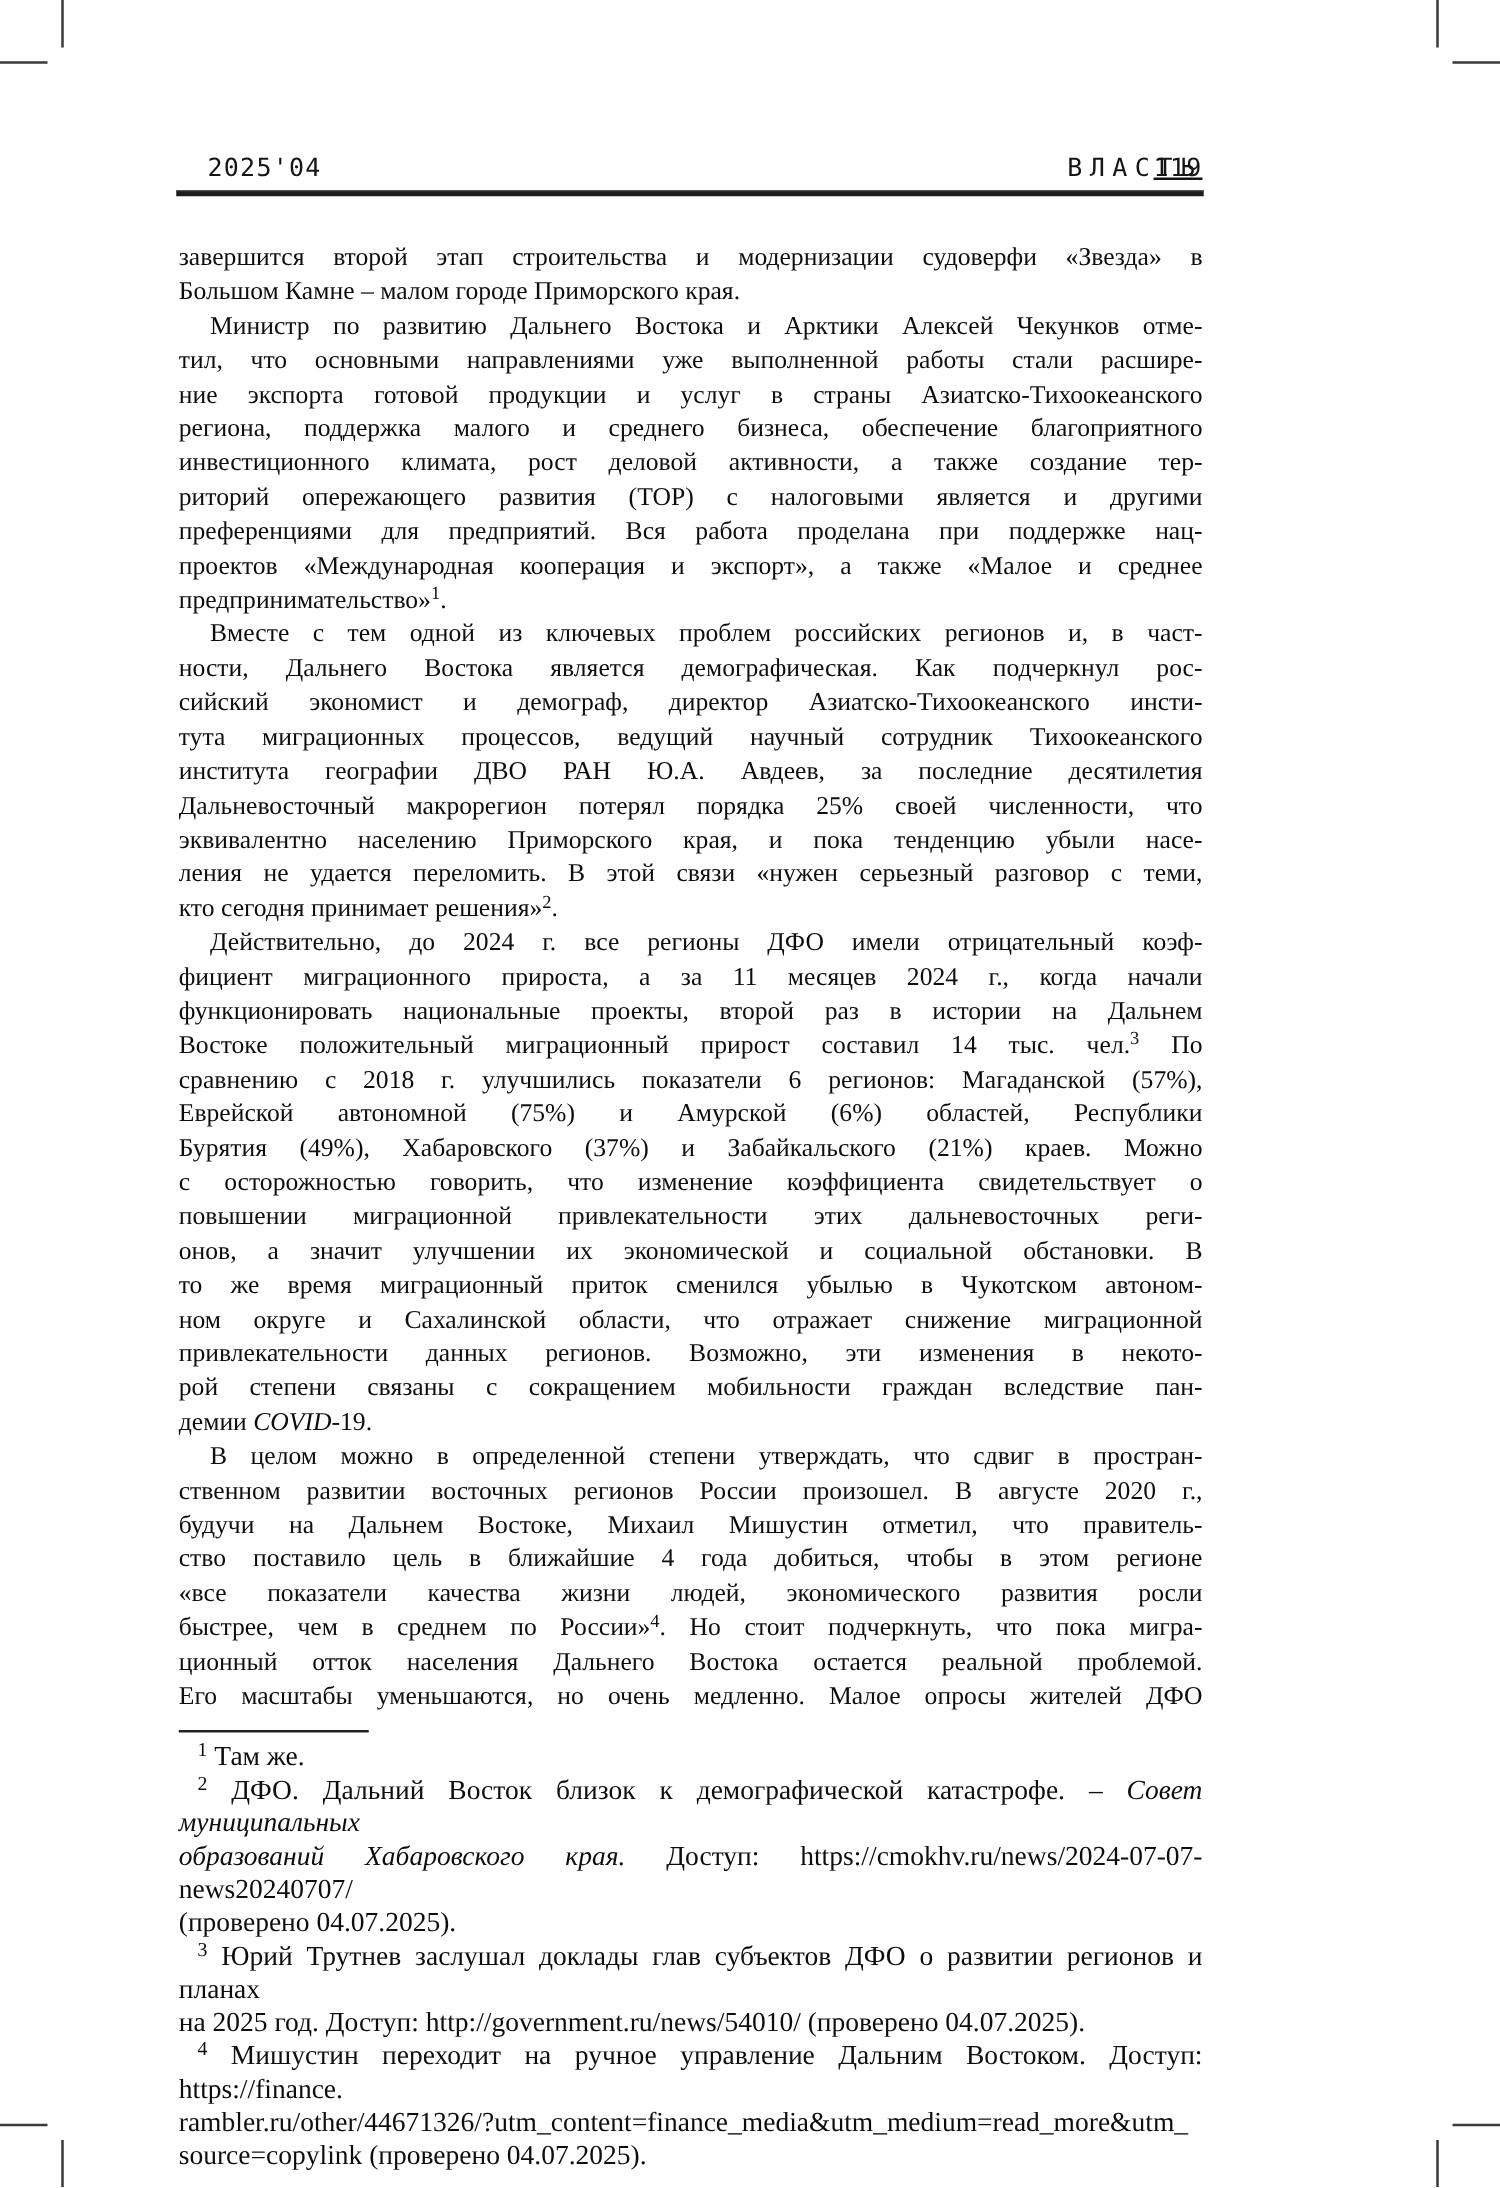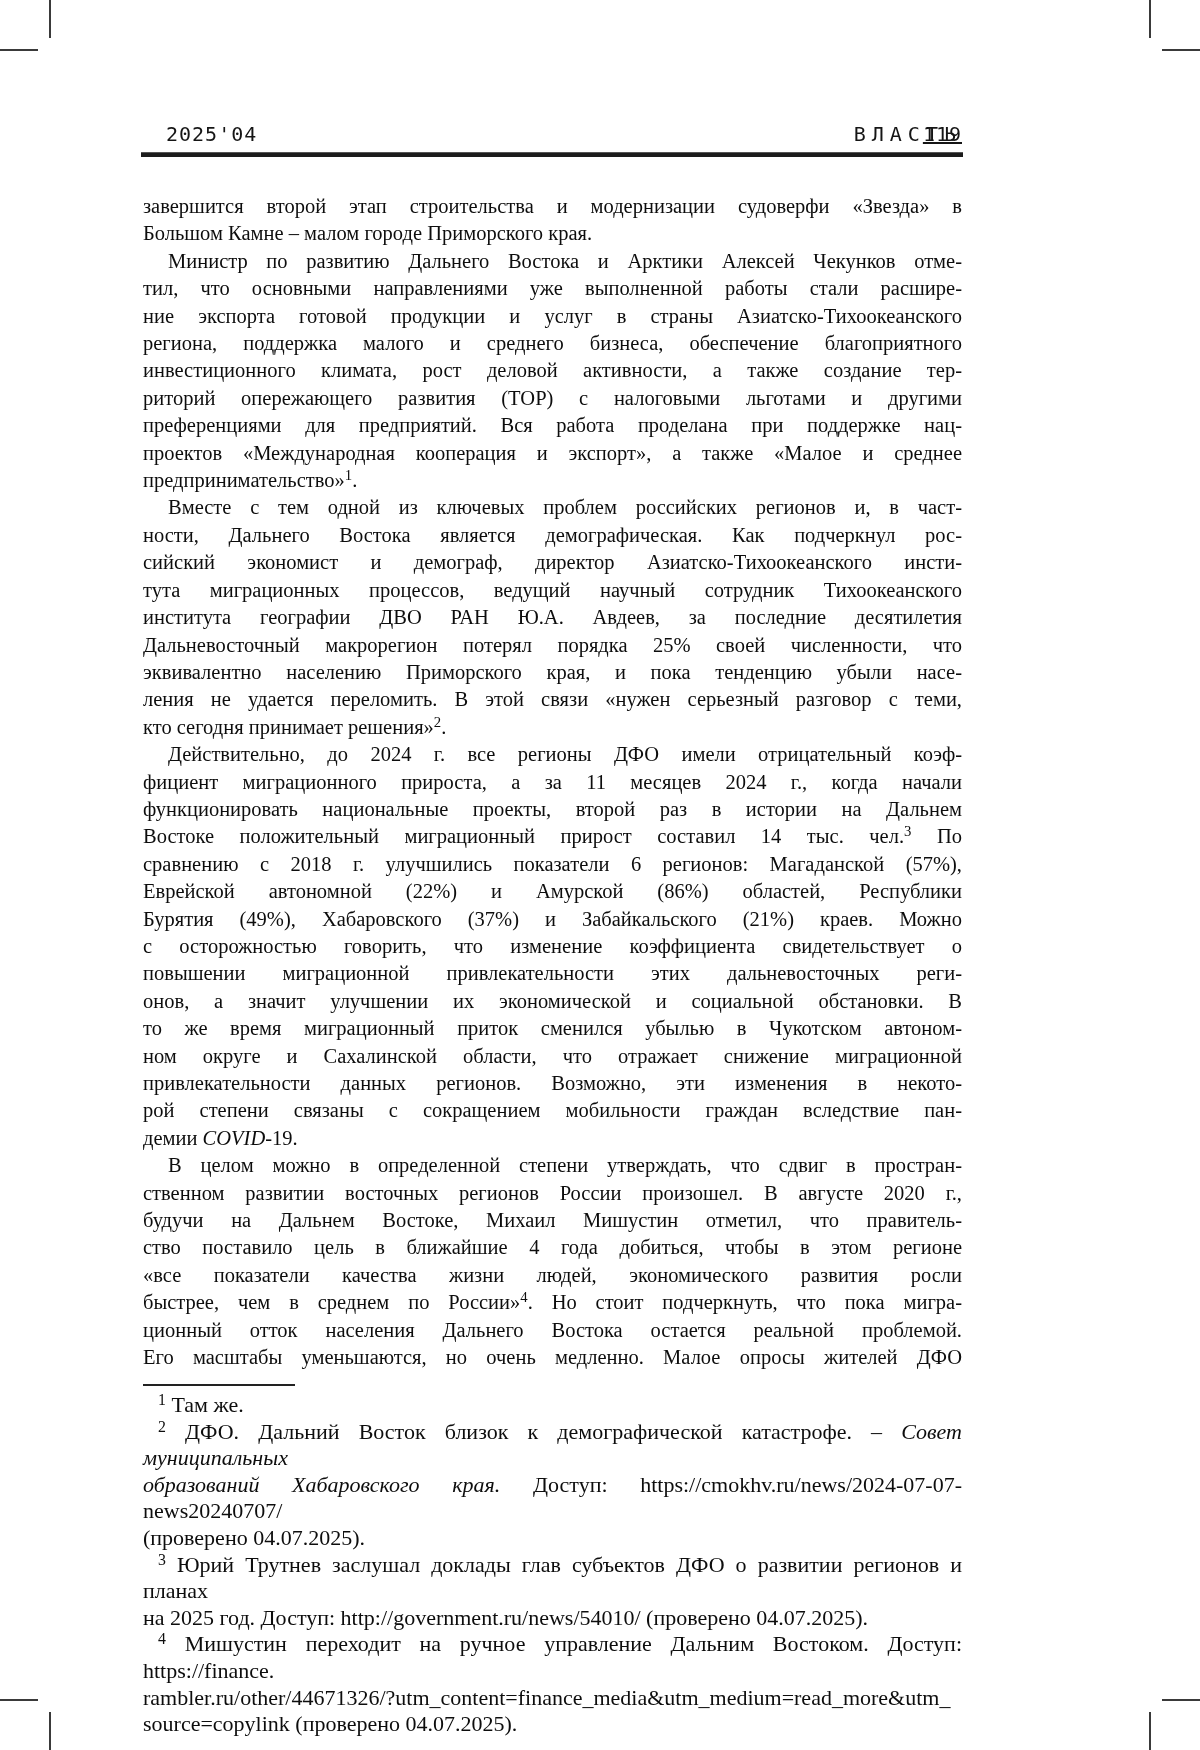--- a/index.html
+++ b/index.html
@@ -101,21 +101,21 @@
       <div>
         <div class="line">завершится второй этап строительства и модернизации судоверфи «Звезда» в</div>
         <div class="line last">Большом Камне – малом городе Приморского края.</div>
       </div>
       <div>
         <div class="line indent">Министр по развитию Дальнего Востока и Арктики Алексей Чекунков отме-</div>
         <div class="line">тил, что основными направлениями уже выполненной работы стали расшире-</div>
         <div class="line">ние экспорта готовой продукции и услуг в страны Азиатско-Тихоокеанского</div>
         <div class="line">региона, поддержка малого и среднего бизнеса, обеспечение благоприятного</div>
         <div class="line">инвестиционного климата, рост деловой активности, а также создание тер-</div>
-        <div class="line">риторий опережающего развития (ТОР) с налоговыми льготами и другими</div>
+        <div class="line">риторий опережающего развития (ТОР) с налоговыми является и другими</div>
         <div class="line">преференциями для предприятий. Вся работа проделана при поддержке нац-</div>
         <div class="line">проектов «Международная кооперация и экспорт», а также «Малое и среднее</div>
         <div class="line last">предпринимательство»<sup>1</sup>.</div>
       </div>
       <div>
         <div class="line indent">Вместе с тем одной из ключевых проблем российских регионов и, в част-</div>
         <div class="line">ности, Дальнего Востока является демографическая. Как подчеркнул рос-</div>
         <div class="line">сийский экономист и демограф, директор Азиатско-Тихоокеанского инсти-</div>
         <div class="line">тута миграционных процессов, ведущий научный сотрудник Тихоокеанского</div>
         <div class="line">института географии ДВО РАН Ю.А. Авдеев, за последние десятилетия</div>
@@ -123,21 +123,21 @@
         <div class="line">эквивалентно населению Приморского края, и пока тенденцию убыли насе-</div>
         <div class="line">ления не удается переломить. В этой связи «нужен серьезный разговор с теми,</div>
         <div class="line last">кто сегодня принимает решения»<sup>2</sup>.</div>
       </div>
       <div>
         <div class="line indent">Действительно, до 2024 г. все регионы ДФО имели отрицательный коэф-</div>
         <div class="line">фициент миграционного прироста, а за 11 месяцев 2024 г., когда начали</div>
         <div class="line">функционировать национальные проекты, второй раз в истории на Дальнем</div>
         <div class="line">Востоке положительный миграционный прирост составил 14 тыс. чел.<sup>3</sup> По</div>
         <div class="line">сравнению с 2018 г. улучшились показатели 6 регионов: Магаданской (57%),</div>
-        <div class="line">Еврейской автономной (22%) и Амурской (86%) областей, Республики</div>
+        <div class="line">Еврейской автономной (75%) и Амурской (6%) областей, Республики</div>
         <div class="line">Бурятия (49%), Хабаровского (37%) и Забайкальского (21%) краев. Можно</div>
         <div class="line">с осторожностью говорить, что изменение коэффициента свидетельствует о</div>
         <div class="line">повышении миграционной привлекательности этих дальневосточных реги-</div>
         <div class="line">онов, а значит улучшении их экономической и социальной обстановки. В</div>
         <div class="line">то же время миграционный приток сменился убылью в Чукотском автоном-</div>
         <div class="line">ном округе и Сахалинской области, что отражает снижение миграционной</div>
         <div class="line">привлекательности данных регионов. Возможно, эти изменения в некото-</div>
         <div class="line">рой степени связаны с сокращением мобильности граждан вследствие пан-</div>
         <div class="line last">демии <i>COVID</i>-19.</div>
       </div>

